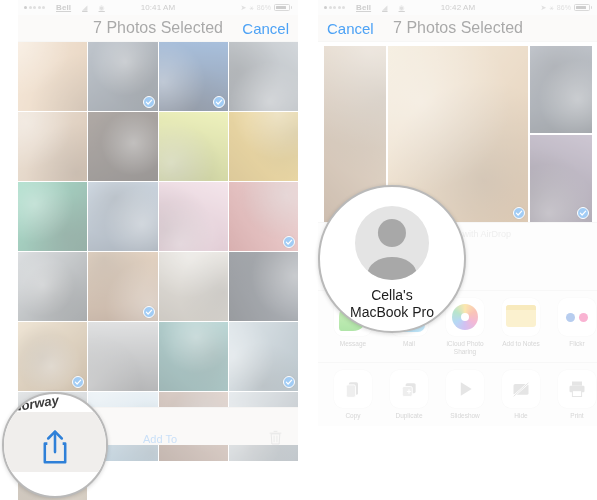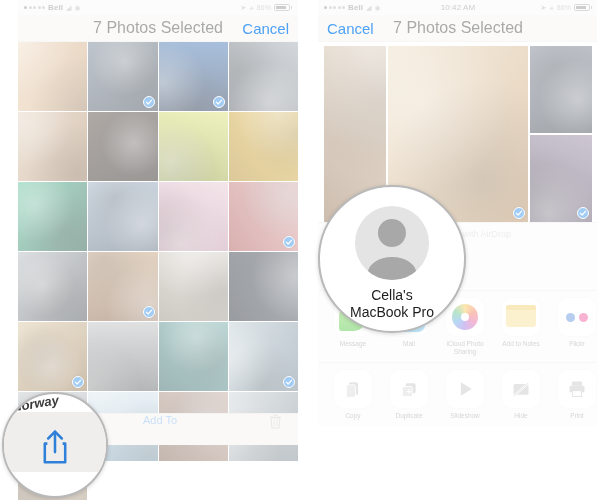--- a/index.html
+++ b/index.html
@@ -15,21 +15,21 @@
   .phone { position: absolute; top: 0; width: 280px; height: 500px; background: #fff; overflow: hidden; }
   .phone.left  { left: 18px; }
   .phone.right { left: 318px; }
 
   
   .statusbar {
     position: relative; height: 15px; background: #f7f7f7;
     display: flex; align-items: center; font-size: 8px; color: #9a9a9a;
     padding: 0 6px; letter-spacing: .1px;
   }
-  .sb-left { display: flex; align-items: center; gap: 3px; }
+  .sb-left { display: flex; align-items: center; gap: 11px; text-decoration: underline; }
   .dots { display: flex; gap: 1.5px; align-items: center; }
   .dots i { width: 3px; height: 3px; border-radius: 50%; background: #b6b6b6; display: block; }
   .dots i.filled { background: #8d8d8d; }
   .sb-carrier { font-size: 8px; color: #8d8d8d; font-weight: 600; }
   .sb-glyph { font-size: 7px; color: #b8b8b8; }
   .sb-center {
     position: absolute; left: 0; right: 0; text-align: center;
     font-size: 8px; color: #8d8d8d; pointer-events: none;
   }
   .sb-right { margin-left: auto; display: flex; align-items: center; gap: 3px; }
@@ -66,22 +66,22 @@
     position: absolute; right: 3px; bottom: 3px;
     width: 12px; height: 12px; border-radius: 50%;
     background: #2b8ce8; border: 1.2px solid #ffffff;
     display: flex; align-items: center; justify-content: center;
     box-shadow: 0 0 2px rgba(0,0,0,.25);
   }
   .check svg { width: 8px; height: 8px; display: block; }
 
   
   .toolbar {
-    position: absolute; left: 0; right: 0; bottom: 55px; height: 32px;
-    background: #f3f1ef; display: flex; align-items: flex-start;
+    position: absolute; left: 0; right: 0; bottom: 55px; height: 38px;
+    background: #f3f1ef; display: flex; align-items: flex-end;
     padding: 0 10px; border-top: 1px solid #e8e6e4;
   }
   .tb-share { width: 30px; display: flex; align-items: center; justify-content: center; }
   .tb-mid { flex: 1; text-align: center; font-size: 11px; color: #86b9ef; }
   .tb-trash { width: 26px; display: flex; align-items: center; justify-content: center; }
 
   
   .preview {
     height: 180px; background: #fff; display: flex; gap: 2px;
     padding: 4px 6px 0 6px; align-items: stretch;
@@ -178,20 +178,21 @@
           <i class="filled"></i>
             <i></i>
             <i></i>
             <i></i>
             <i></i>
         </span>
         <span class="sb-carrier">Bell</span>
         <span class="sb-glyph">◢</span>
         <span class="sb-glyph">◉</span>
       </div>
+      <div class="sb-center">10:41 AM</div>
       <div class="sb-right">
         <span class="sb-glyph">➤</span>
         <span class="sb-glyph">⚹</span>
         <span class="sb-glyph">86%</span>
         <span class="batt">
           <span class="batt-body">
               <span class="batt-fill" style="width: 86%;"></span>
             </span>
             <span class="batt-cap"></span>
         </span>

